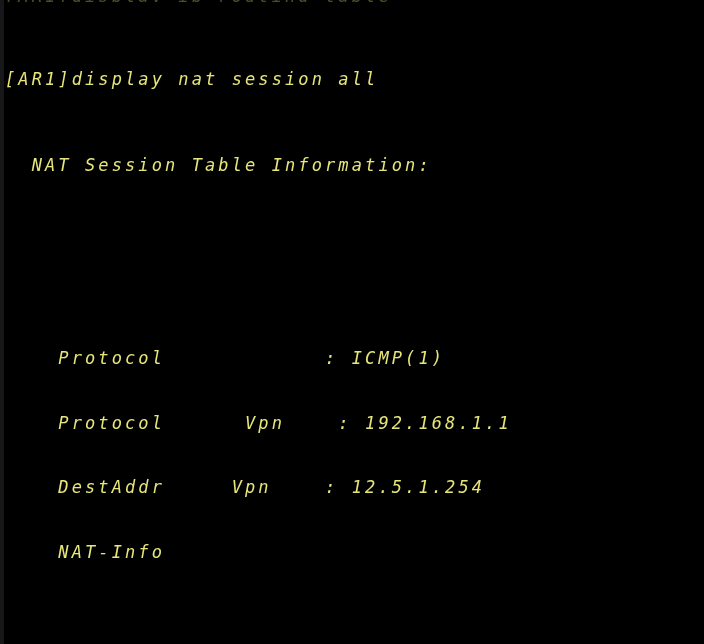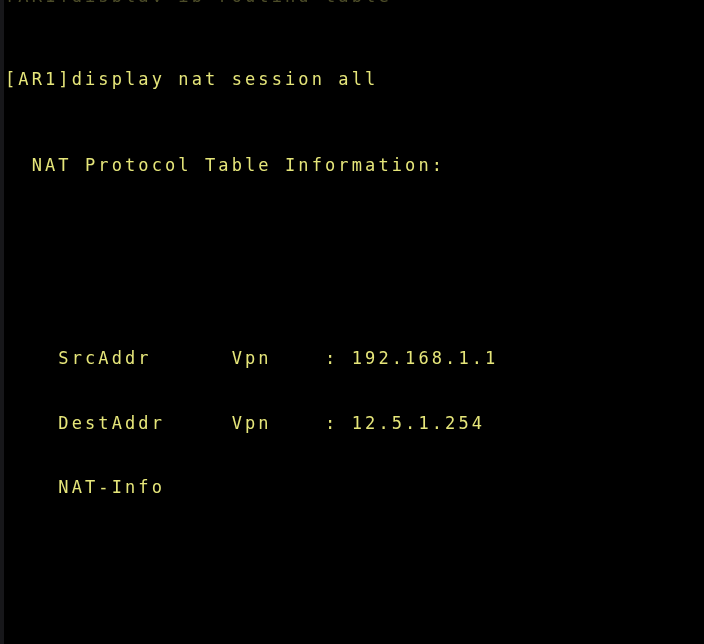--- a/index.html
+++ b/index.html
@@ -12,20 +12,21 @@
     position: relative;
     width: 704px;
     height: 644px;
     background: #000000;
     overflow: hidden;
     font-family: "DejaVu Sans Mono", "Liberation Mono", monospace;
     font-size: 17px;
     line-height: 21.5px;
     color: #e6e67a;
     letter-spacing: 3.1px;
+    font-style: italic;
     -webkit-font-smoothing: none;
   }
   
   #left-edge {
     position: absolute;
     left: 0;
     top: 0;
     width: 4px;
     height: 644px;
     background: #17171a;
@@ -61,26 +62,27 @@
 <div id="terminal">
 
   <div id="left-edge"></div>
 
   <div id="scrollback-remnant">[AR1]display ip routing-table</div>
 
   <div id="screen">
 
     <span class="line">[AR1]display nat session all</span>
 
-    <span class="line">  NAT Protocol Table Information:</span>
+    <span class="line">  NAT Session Table Information:</span>
 
     <span class="line blank"> </span>
 
     
-    <span class="line">    SrcAddr      Vpn    : 192.168.1.1</span>
+    <span class="line">    Protocol            : ICMP(1)</span>
+    <span class="line">    Protocol      Vpn    : 192.168.1.1</span>
     <span class="line">    DestAddr     Vpn    : 12.5.1.254</span>
     <span class="line">    NAT-Info</span>
     
     
     
 
     
 
     
     

